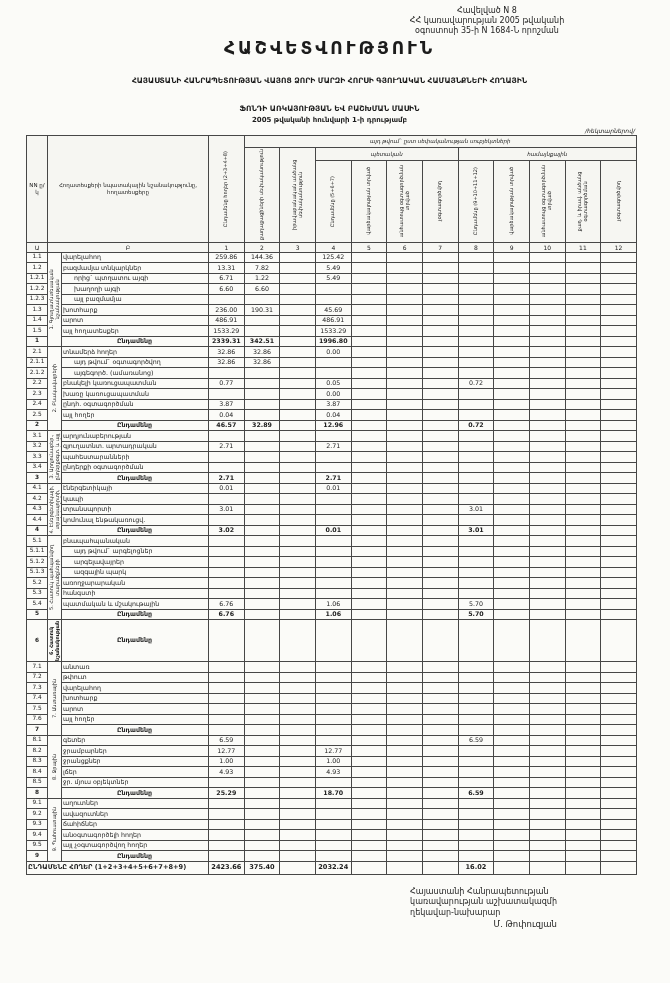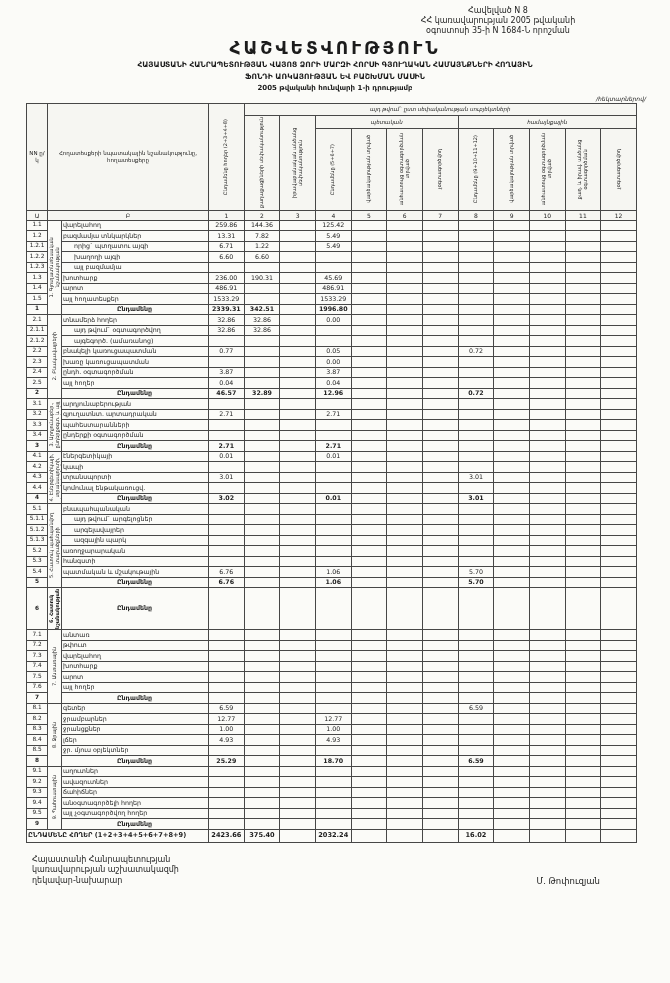--- a/index.html
+++ b/index.html
@@ -5,25 +5,25 @@
   * { box-sizing: border-box; }
   html, body { margin: 0; padding: 0; }
   body {
     width: 670px; height: 983px;
     background: #fbfbf8;
     font-family: "DejaVu Sans", sans-serif;
     color: #1c1c1c;
     position: relative;
     overflow: hidden;
   }
-  .page { padding: 6px 10px 0 10px; }
+  .page { padding: 6px 21px 0 10px; }
 
   .appendix { width: 240px; margin: 0 42px 0 auto; text-align: center; font-size: 8px; line-height: 1.25; }
   .report-title { text-align: center; font-size: 17px; font-weight: bold; letter-spacing: 3px; margin-top: 2px; }
-  .subtitle { text-align: center; font-size: 7.5px; font-weight: bold; line-height: 1.3; margin-top: 2px; }
+  .subtitle { text-align: center; font-size: 7.5px; font-weight: bold; line-height: 1.3; margin-top: 18px; }
   .date-line { text-align: center; font-size: 7px; font-weight: bold; margin-top: 2px; }
   .unit-note { text-align: right; font-size: 6px; font-style: italic; margin: 3px 14px 1px 0; }
 
   table.report { border-collapse: collapse; table-layout: fixed; width: 611px; margin-left: 16px; }
   table.report th, table.report td { border: 1px solid #474747; padding: 0 1px; overflow: hidden; }
   thead th { font-weight: normal; background: #f6f6f2; }
   th.small { font-size: 5.5px; line-height: 1.1; }
   th.band { font-size: 5.5px; height: 12px; font-style: italic; }
   .rotcell { vertical-align: middle; text-align: center; padding: 0; }
   .rot {
@@ -50,21 +50,21 @@
     max-height: 100%;
   }
   td.col-name { text-align: left; padding-left: 3px; }
   td.col-name.ind { padding-left: 12px; }
   td.col-v { text-align: center; }
   tr.total-row td { font-weight: bold; }
   tr.total-row td.col-name { text-align: center; padding-left: 0; }
   tr.grand-row td { font-size: 6.6px; height: 13px; }
   td.grand-label { font-weight: bold; text-align: left; padding-left: 4px; font-size: 6.2px; }
 
-  .footer { display: flex; justify-content: space-between; align-items: flex-end; margin: 12px 60px 0 22px; }
+  .footer { display: flex; justify-content: space-between; align-items: flex-end; margin: 12px 92px 0 22px; flex-direction: column; }
   .sig-block { font-size: 8px; line-height: 1.35; }
   .sig-name { font-size: 8.5px; margin-bottom: 1px; }
 </style>
 </head>
 <body>
 
 <div class="page">
 
   <div class="appendix">
     <div>Հավելված N 8</div>

